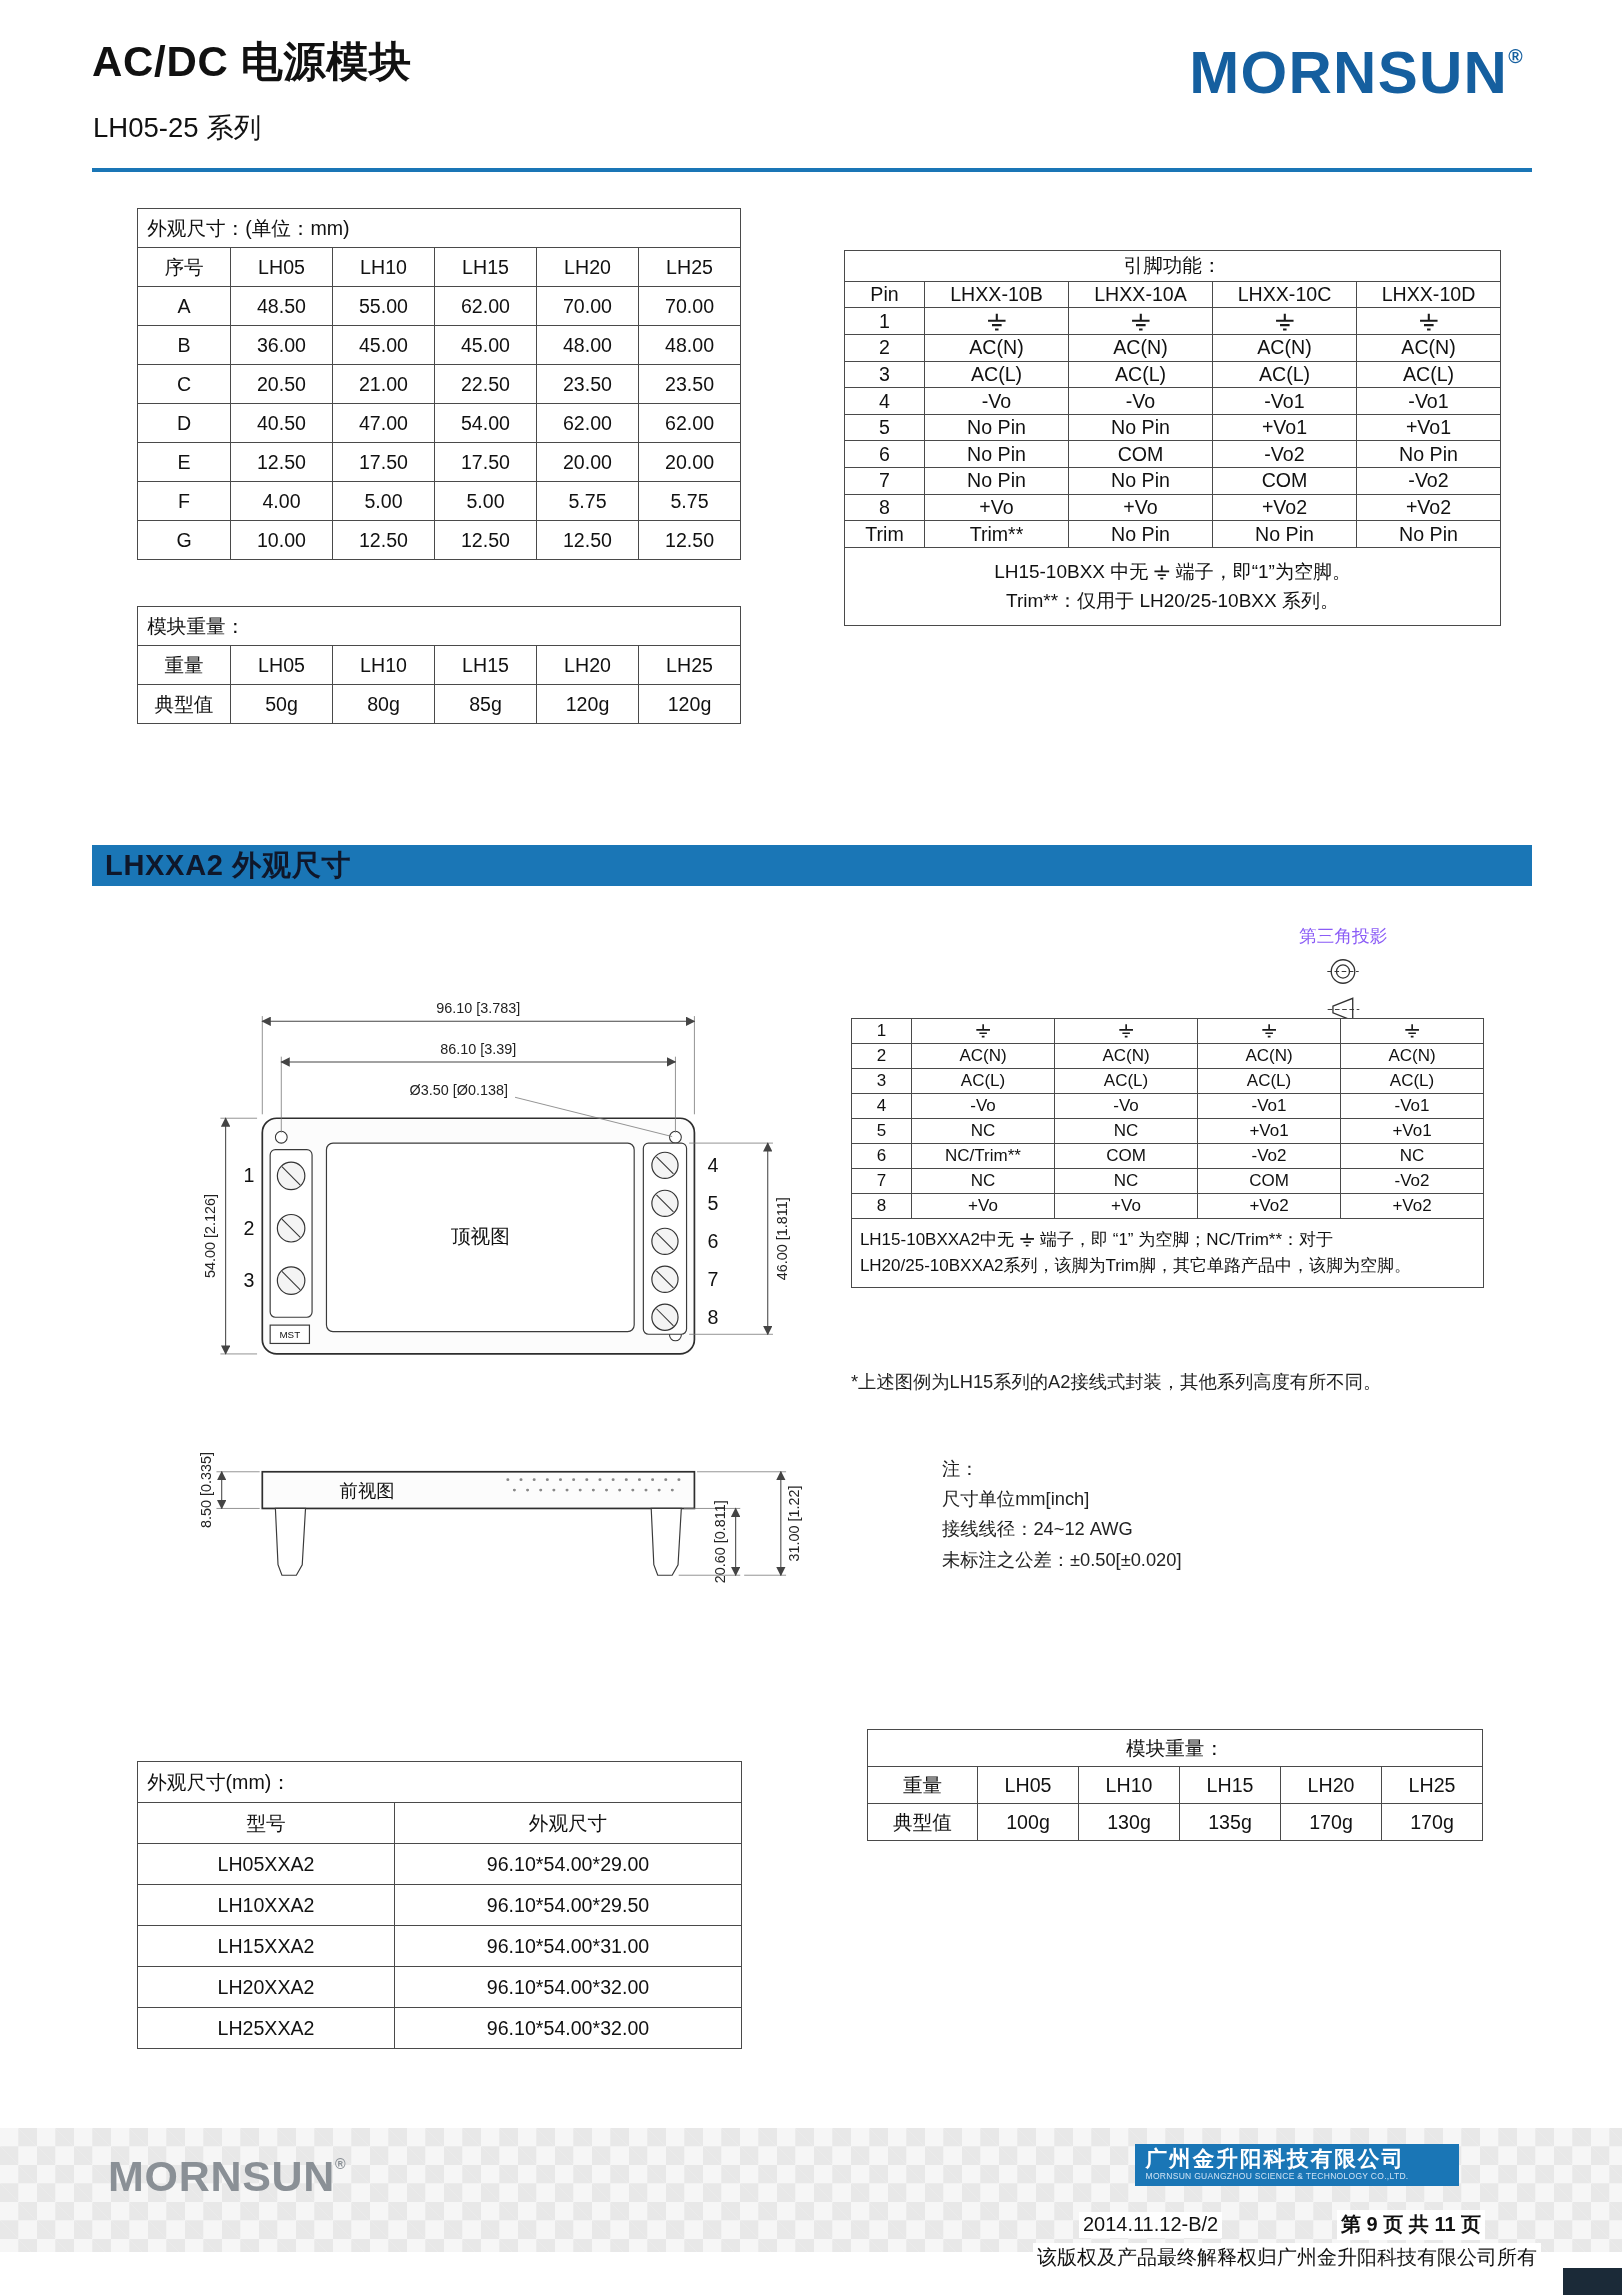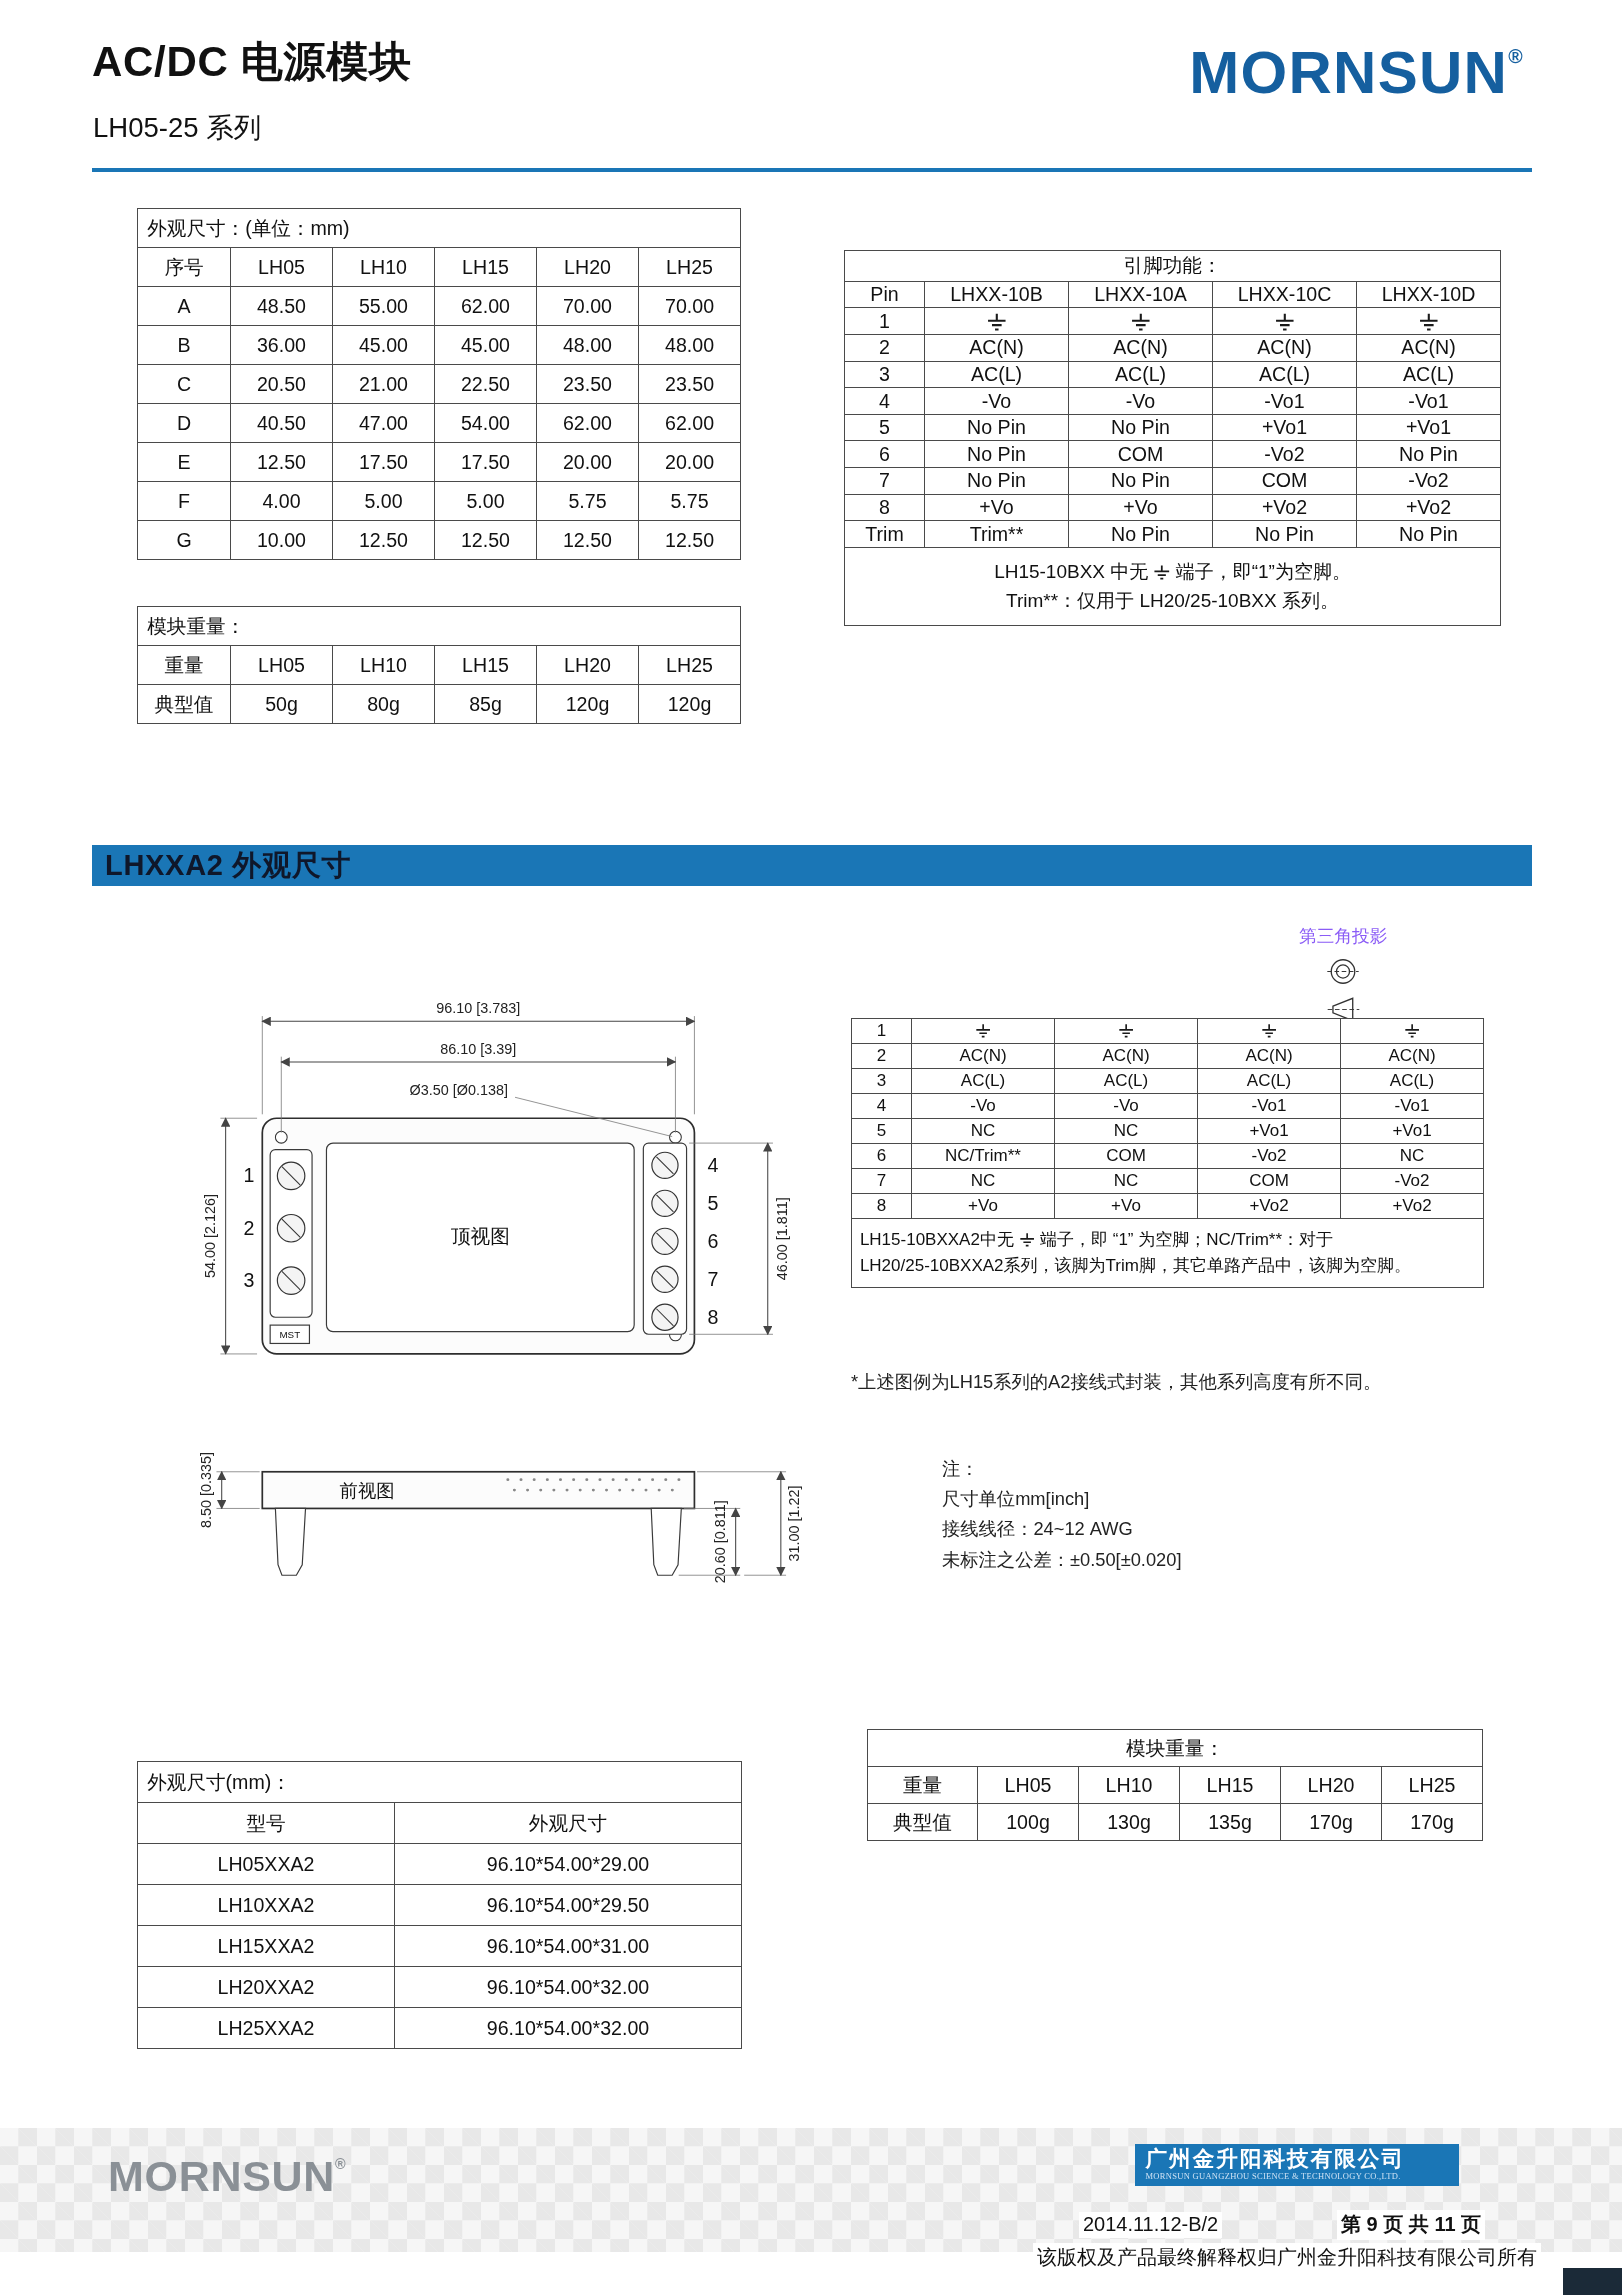--- a/index.html
+++ b/index.html
@@ -63,21 +63,21 @@
   
   .footer-band{position:absolute;left:0;top:2128px;width:1622px;height:124px;
     background-image:
       linear-gradient(45deg,#e8e8e8 25%,transparent 25%,transparent 75%,#e8e8e8 75%),
       linear-gradient(45deg,#e8e8e8 25%,transparent 25%,transparent 75%,#e8e8e8 75%);
     background-size:37px 37px;background-position:0 0,18.3px 18.3px;background-color:#f6f6f6;}
   .footer-logo{position:absolute;left:108px;top:2152px;font-size:43px;font-weight:bold;color:var(--footer-gray,#8a9096);letter-spacing:0.7px;}
   .footer-logo sup{font-size:14.4px;vertical-align:22px;}
   .company-bar{position:absolute;left:1135px;top:2144px;width:324px;height:42px;background:var(--accent-blue,#1a76b6);color:#fff;padding:3.3px 10.5px 0 10.5px;}
   .company-cn{font-size:21.6px;font-weight:bold;letter-spacing:2px;line-height:1.1;}
-  .company-en{font-size:8.5px;color:#cfe3f5;letter-spacing:0.3px;font-family:Liberation Serif, serif;}
+  .company-en{font-size:8.5px;color:#cfe3f5;letter-spacing:0.3px;}
   .date-page{position:absolute;left:1079px;top:2210px;width:406px;display:flex;justify-content:space-between;align-items:center;font-size:20px;}
   .date-page .dp-date{background:#fff;padding:1.3px 3.9px;}
   .date-page .dp-page{font-weight:bold;background:#fff;padding:1.3px 3.9px;}
   .copyright{position:absolute;right:81px;top:2243px;font-size:20px;background:#fff;padding:1.3px 3.9px;}
   .corner-box{position:absolute;left:1563px;top:2268px;width:60px;height:27.5px;background:#1b2a38;}
 </style>
 </head>
 <body>
 
 <div class="title">AC/DC 电源模块</div>

